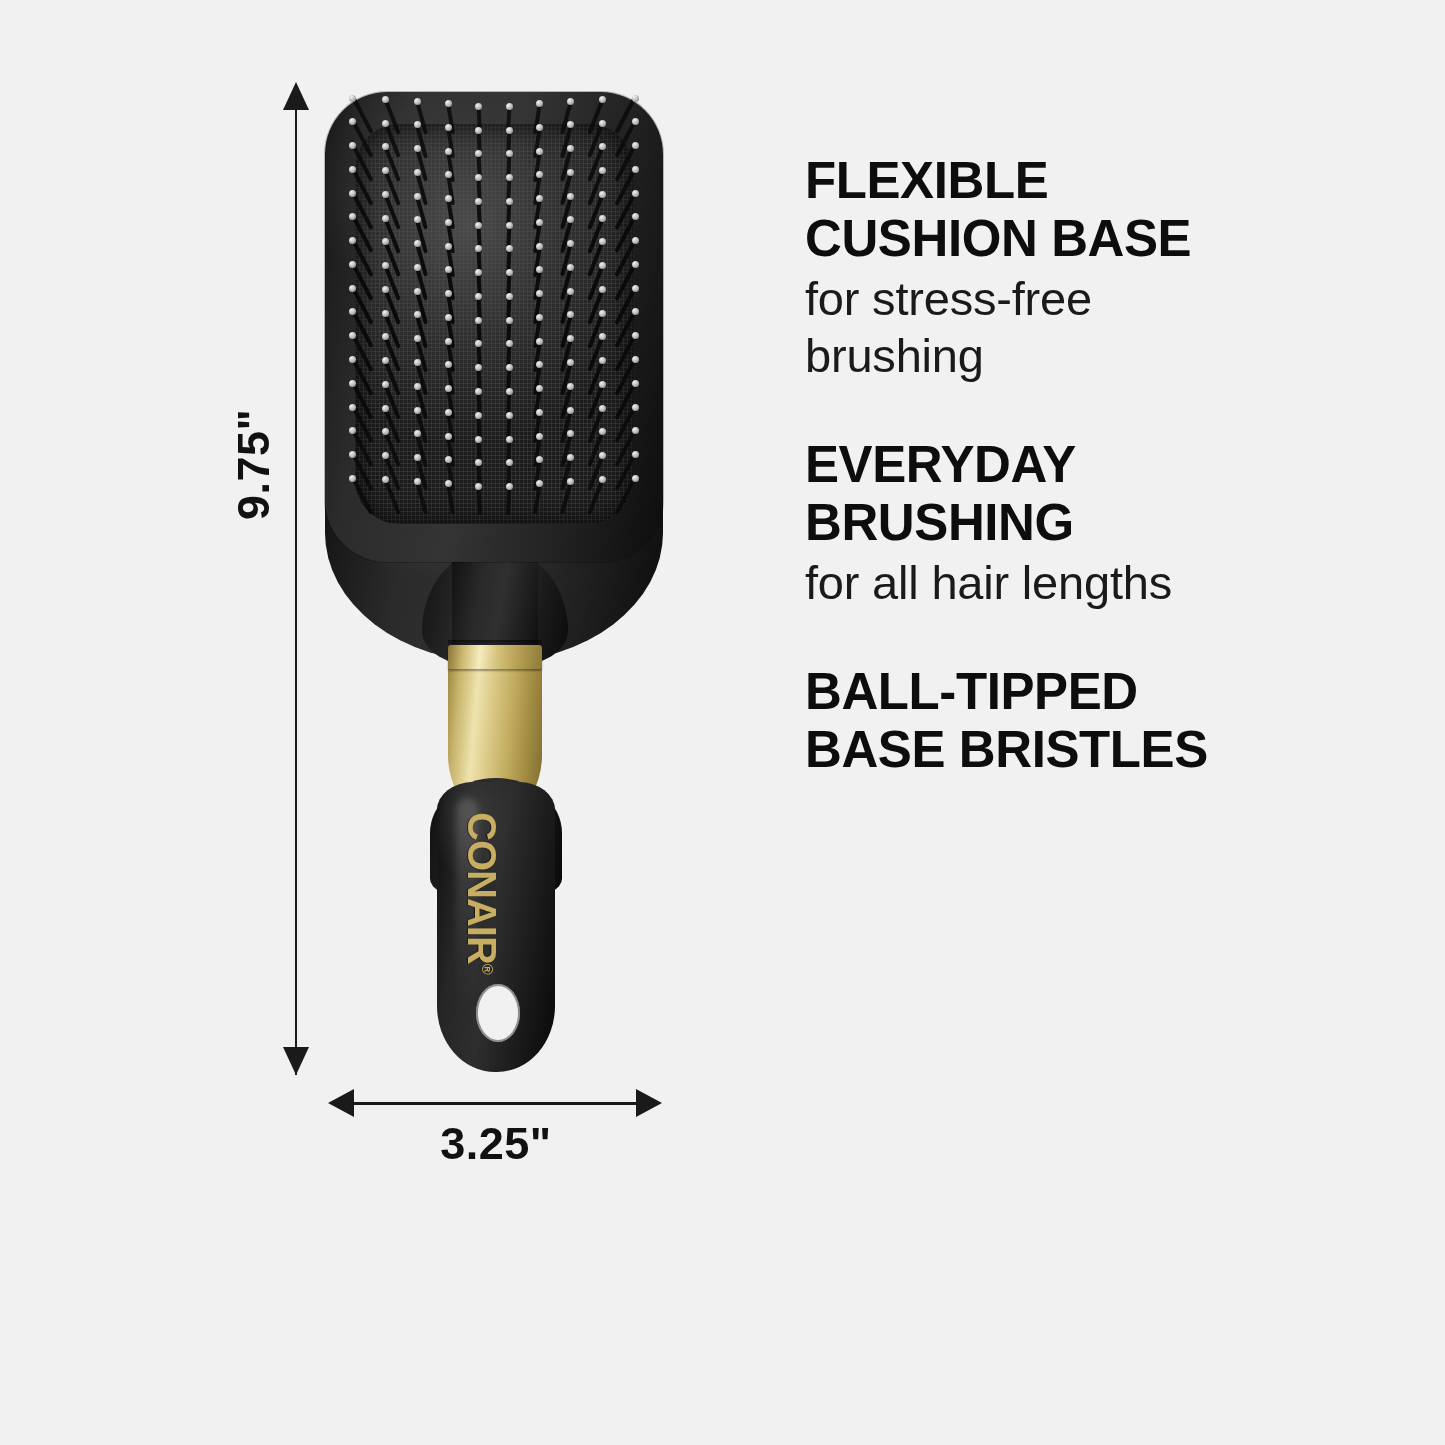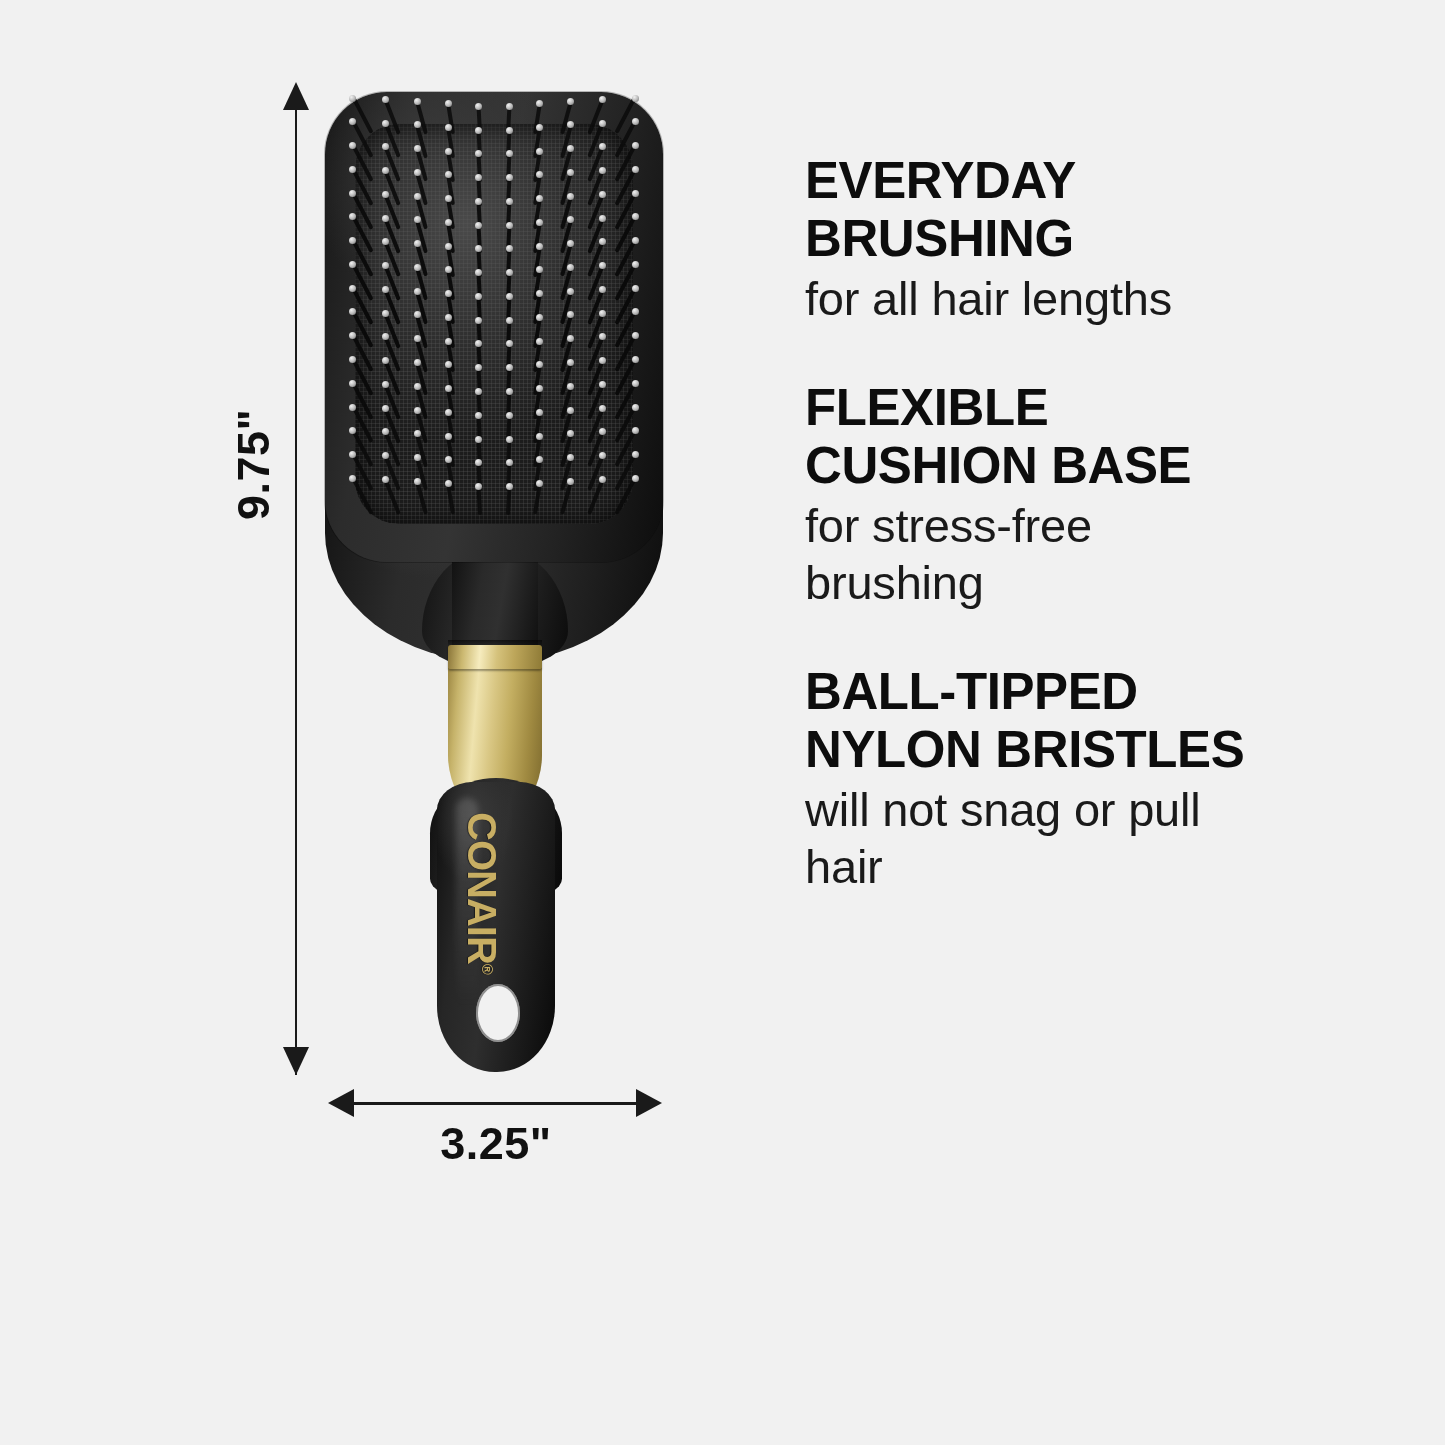--- a/index.html
+++ b/index.html
@@ -700,27 +700,26 @@
     <div class="hang-hole"></div>
   </div>
 
   <div class="dim-arrow-left"></div>
   <div class="dim-hline"></div>
   <div class="dim-arrow-right"></div>
   <div class="dim-width-label">3.25"</div>
 
   <div id="features">
     <div class="feature">
+      <p class="feature-title">FLEXIBLE CUSHION BASE</p>
+      <p class="feature-desc">for stress-free brushing</p>
+    </div>
+    <div class="feature">
       <p class="feature-title">EVERYDAY BRUSHING</p>
       <p class="feature-desc">for all hair lengths</p>
     </div>
     <div class="feature">
-      <p class="feature-title">FLEXIBLE CUSHION BASE</p>
-      <p class="feature-desc">for stress-free brushing</p>
-    </div>
-    <div class="feature">
-      <p class="feature-title">BALL-TIPPED NYLON BRISTLES</p>
-      <p class="feature-desc">will not snag or pull hair</p>
+      <p class="feature-title">BALL-TIPPED BASE BRISTLES</p>
     </div>
   </div>
 
 
 </div>
 
 </body></html>

